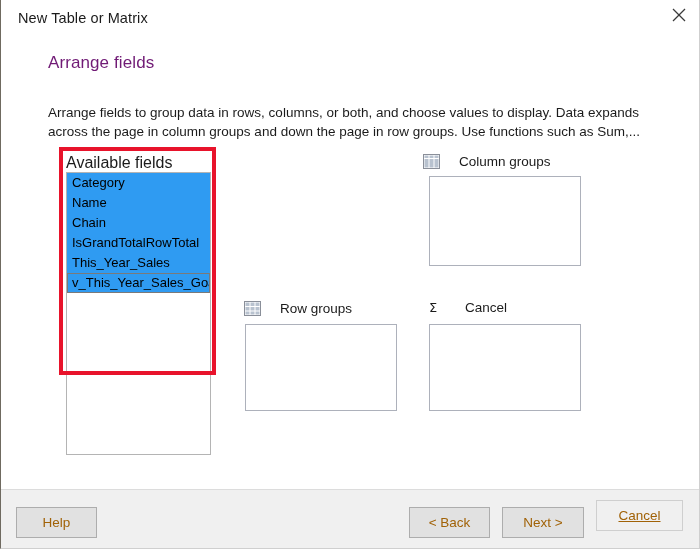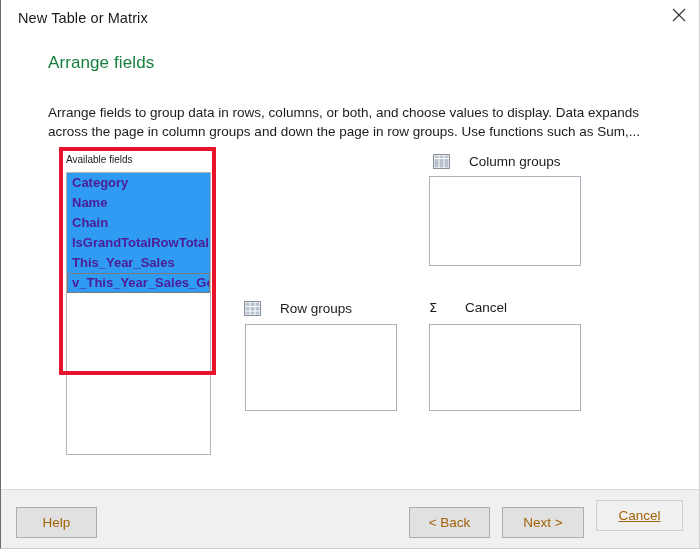--- a/index.html
+++ b/index.html
@@ -56,39 +56,39 @@
     cursor: pointer;
   }
   .close-btn svg { display: block; }
 
   
   .heading {
     position: absolute;
     left: 47px;
     top: 53px;
     font-size: 17px;
-    color: #15803d;
+    color: #701a75;
     letter-spacing: 0.1px;
   }
   .description {
     position: absolute;
     left: 47px;
     top: 103px;
     width: 610px;
     font-size: 13.5px;
     line-height: 19px;
     color: #1b1b1b;
   }
 
   
   .avail-label {
     position: absolute;
     left: 65px;
     top: 154px;
-    font-size: 10px;
+    font-size: 16px;
     color: #1b1b1b;
   }
   .listbox {
     position: absolute;
     left: 65px;
     top: 172px;
     width: 145px;
     height: 283px;
     box-sizing: border-box;
     background: #ffffff;
@@ -104,22 +104,21 @@
     height: 20px;
     line-height: 20px;
     padding-left: 5px;
     font-size: 13px;
     color: #1b1b1b;
     white-space: nowrap;
     box-sizing: border-box;
   }
   .list-item.selected {
     background: #2f9bf2;
-    color: #4c1d95;
-    font-weight: bold;
+    color: #000000;
   }
   .list-item.focused {
     outline: 1px solid #7a7a7a;
     outline-offset: -1px;
   }
 
   
   .zone { position: absolute; }
   .zone-header {
     position: absolute;
@@ -140,21 +139,21 @@
     white-space: nowrap;
   }
   .zone-box {
     position: absolute;
     box-sizing: border-box;
     background: #ffffff;
     border: 1px solid #adb1bb;
   }
 
   
-  #zone-column .zone-header { left: 432px; top: 151px; justify-content: center; }
+  #zone-column .zone-header { left: 422px; top: 151px; justify-content: center; }
   #zone-column .zone-box { left: 428px; top: 176px; width: 152px; height: 90px; }
   
   #zone-row .zone-header { left: 243px; top: 298px; }
   #zone-row .zone-box { left: 244px; top: 324px; width: 152px; height: 87px; }
   
   #zone-values .zone-header { left: 428px; top: 297px; }
   #zone-values .zone-box { left: 428px; top: 324px; width: 152px; height: 87px; }
 
   .sigma-icon {
     width: 17px;

